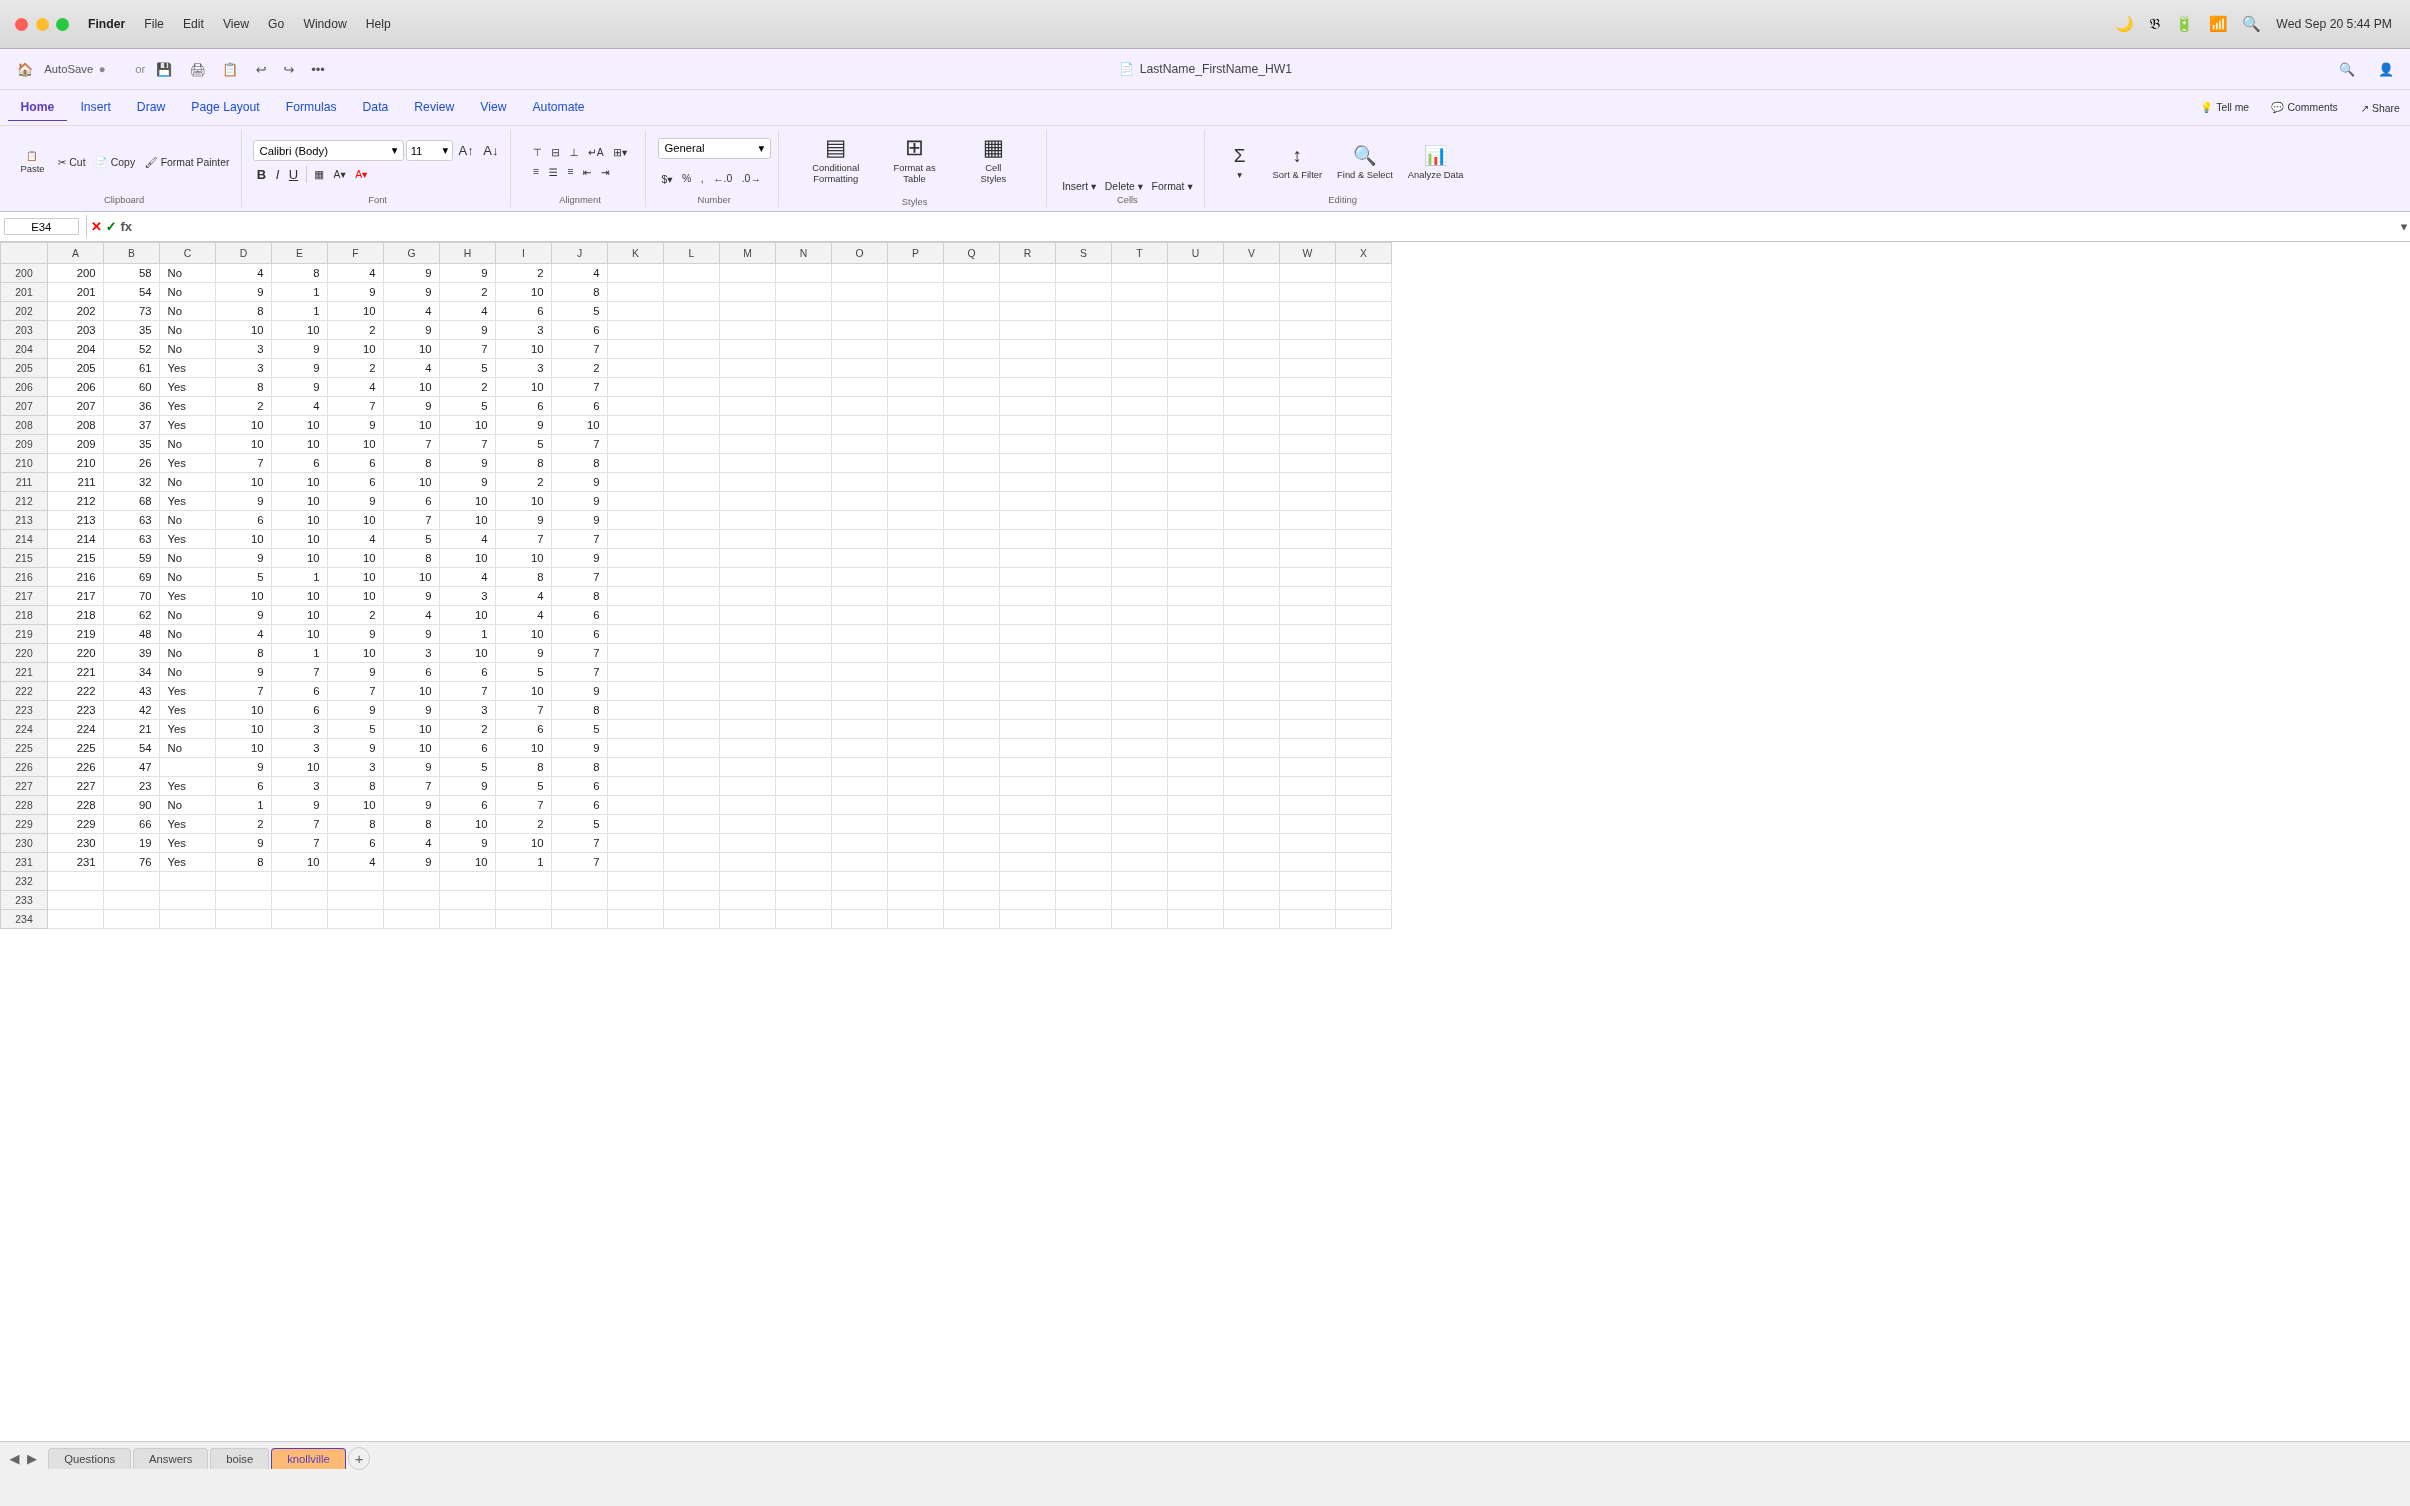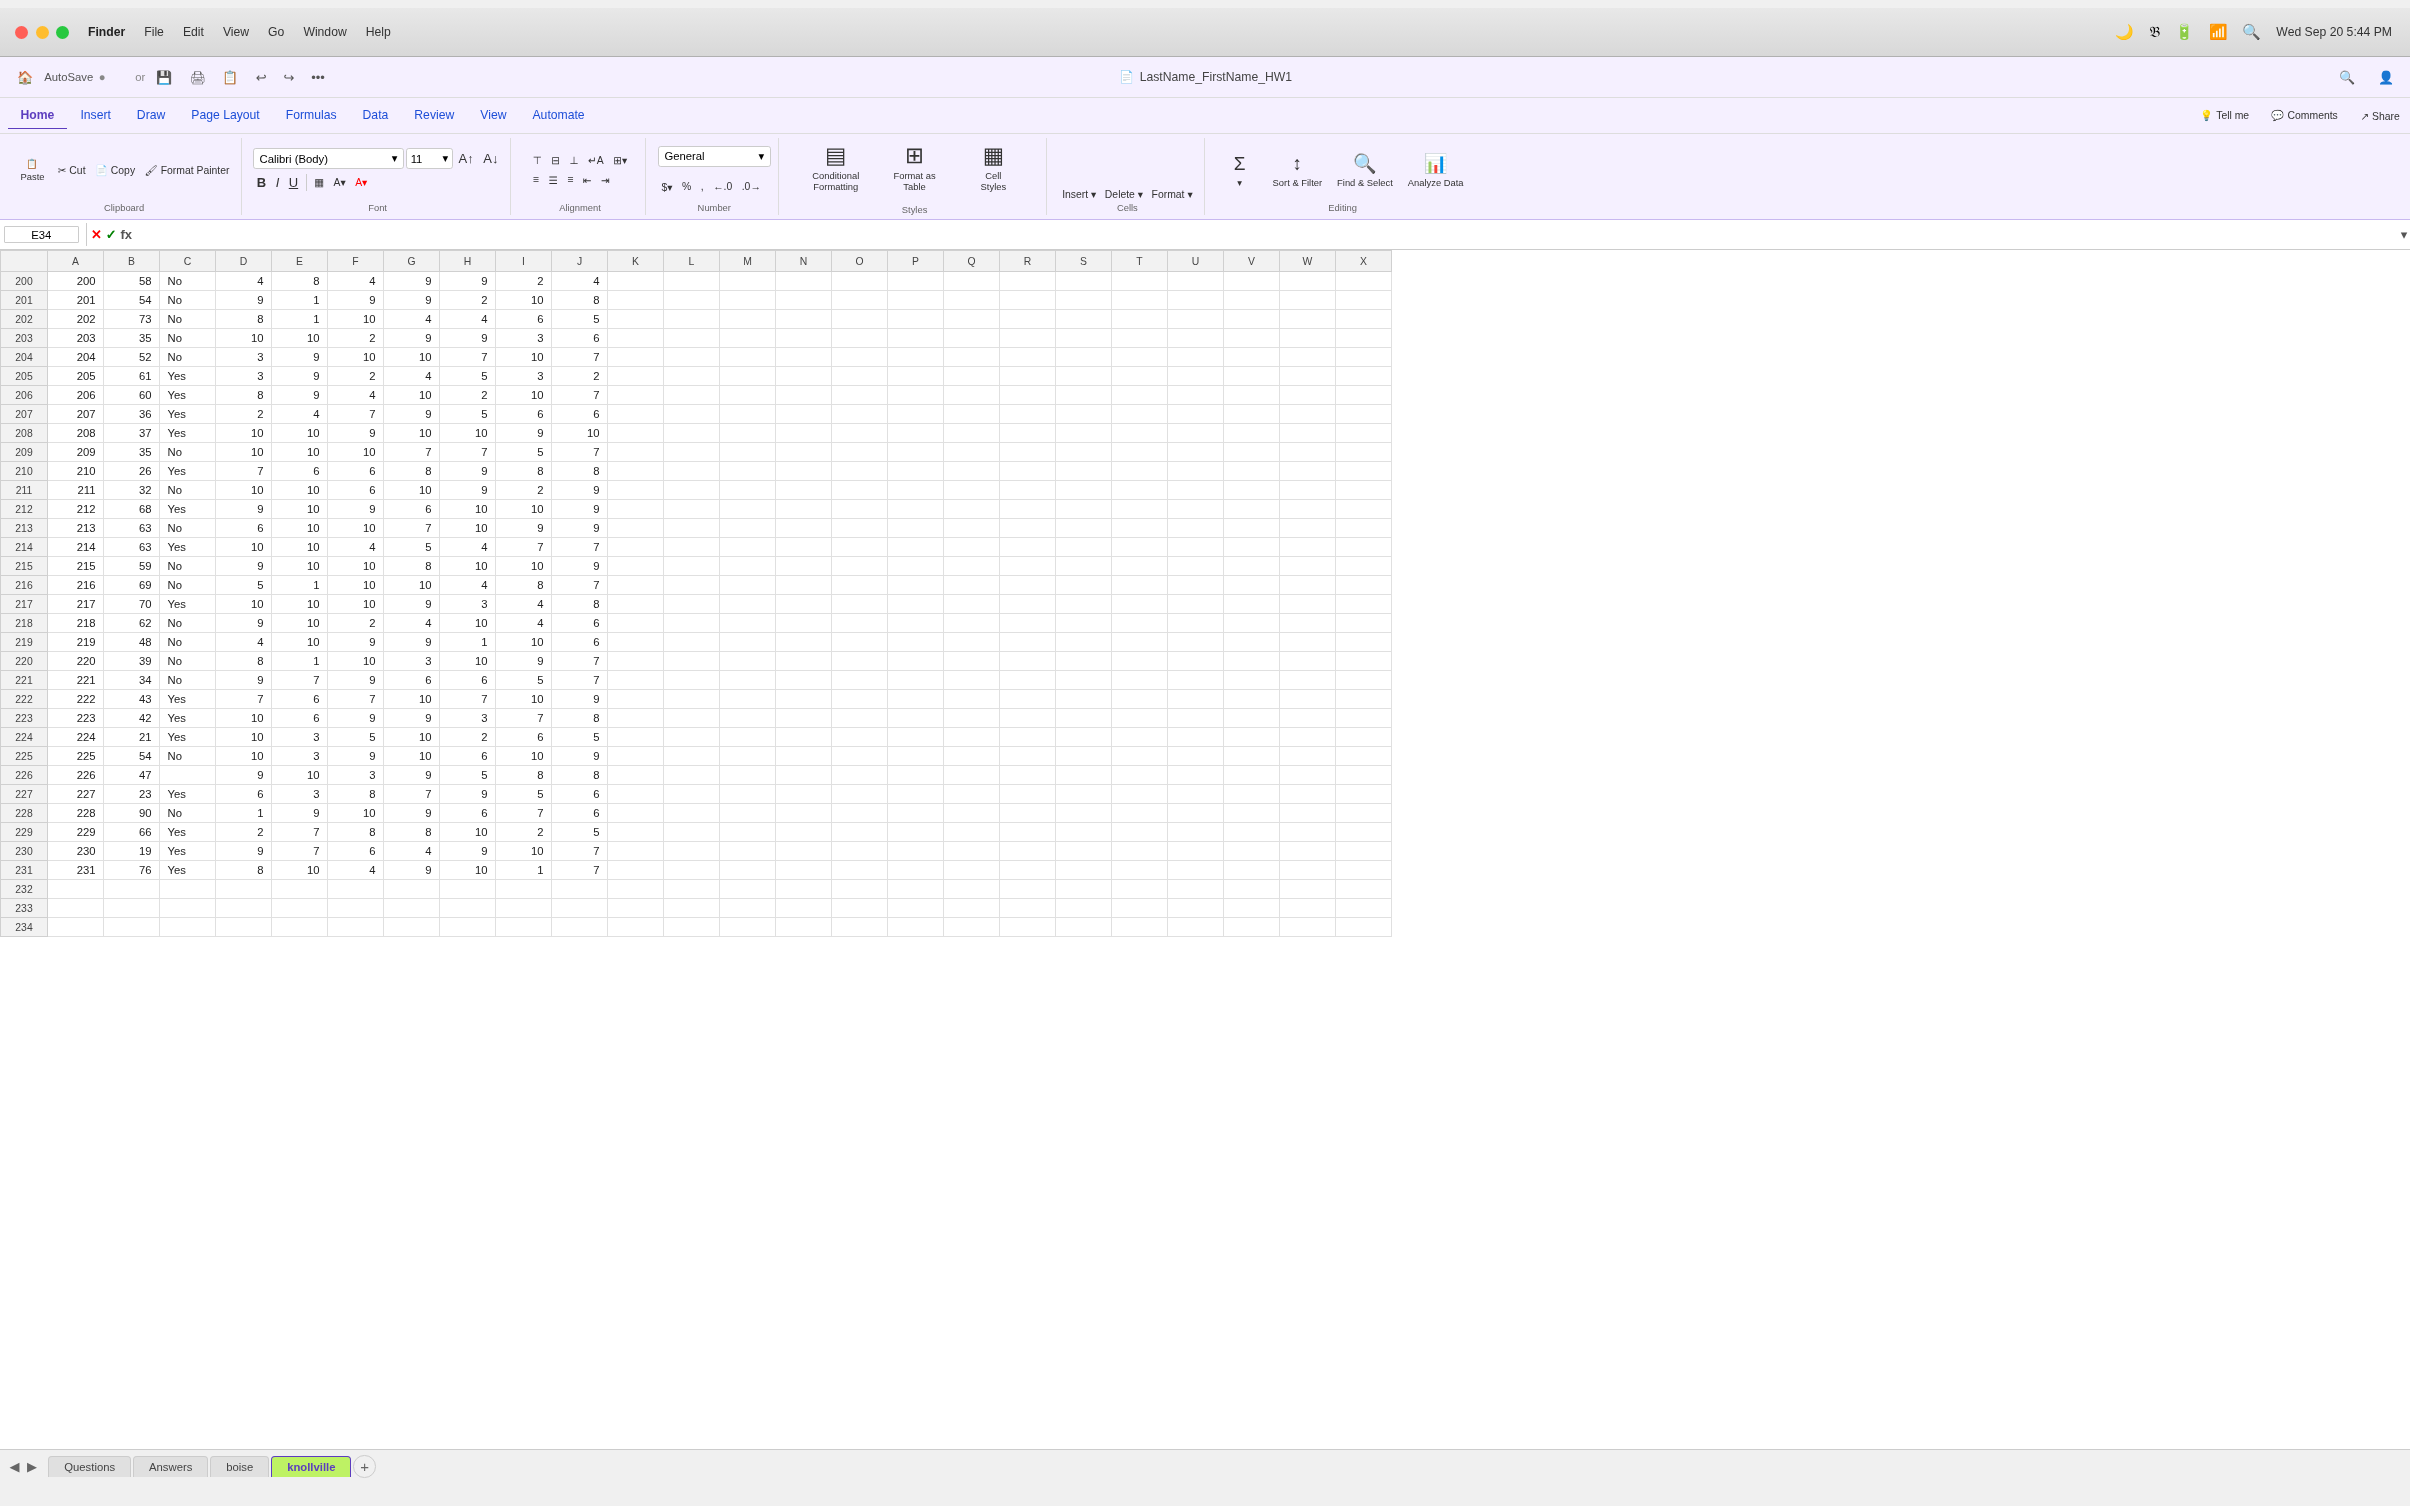--- a/index.html
+++ b/index.html
@@ -7,21 +7,20 @@
 
     
     .titlebar {
       height: 49px;
       background: linear-gradient(180deg, #e8e8e8 0%, #d8d8d8 100%);
       display: flex;
       align-items: center;
       padding: 0 15px;
       border-bottom: 0.9px solid #b0b0b0;
       position: relative;
-      margin-top: 8px;
     }
     .titlebar-buttons { display: flex; gap: 7.5px; align-items: center; }
     .titlebar-btn { width: 13px; height: 13px; border-radius: 50%; border: none; cursor: pointer; }
     .titlebar-btn.close { background: #ff5f57; }
     .titlebar-btn.minimize { background: #ffbd2e; }
     .titlebar-btn.maximize { background: #28c840; }
 
     
     .quick-toolbar {
       height: 41px;
@@ -257,23 +256,23 @@
       padding: 3.8px 15px;
       font-size: 11.3px;
       background: #e0e0e0;
       border: 0.9px solid #ccc;
       border-bottom: none;
       border-radius: 3.8px 3.8px 0 0;
       cursor: pointer;
       color: #444;
     }
     .sheet-tab.active {
-      background: #bef264;
+      background: #fdba74;
       color: #5c3dbf;
-      font-weight: 700;
+      font-weight: 400;
       border-color: #5c3dbf;
     }
     .sheet-tab-add {
       width: 22.6px; height: 22.6px;
       border-radius: 50%;
       border: 0.9px solid #ccc;
       background: none;
       cursor: pointer;
       font-size: 15px;
       line-height: 21px;

